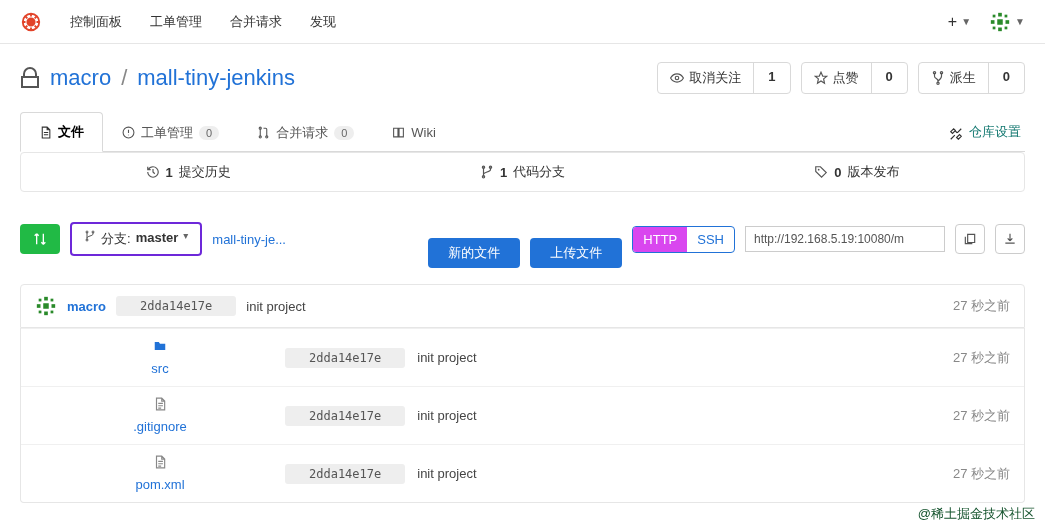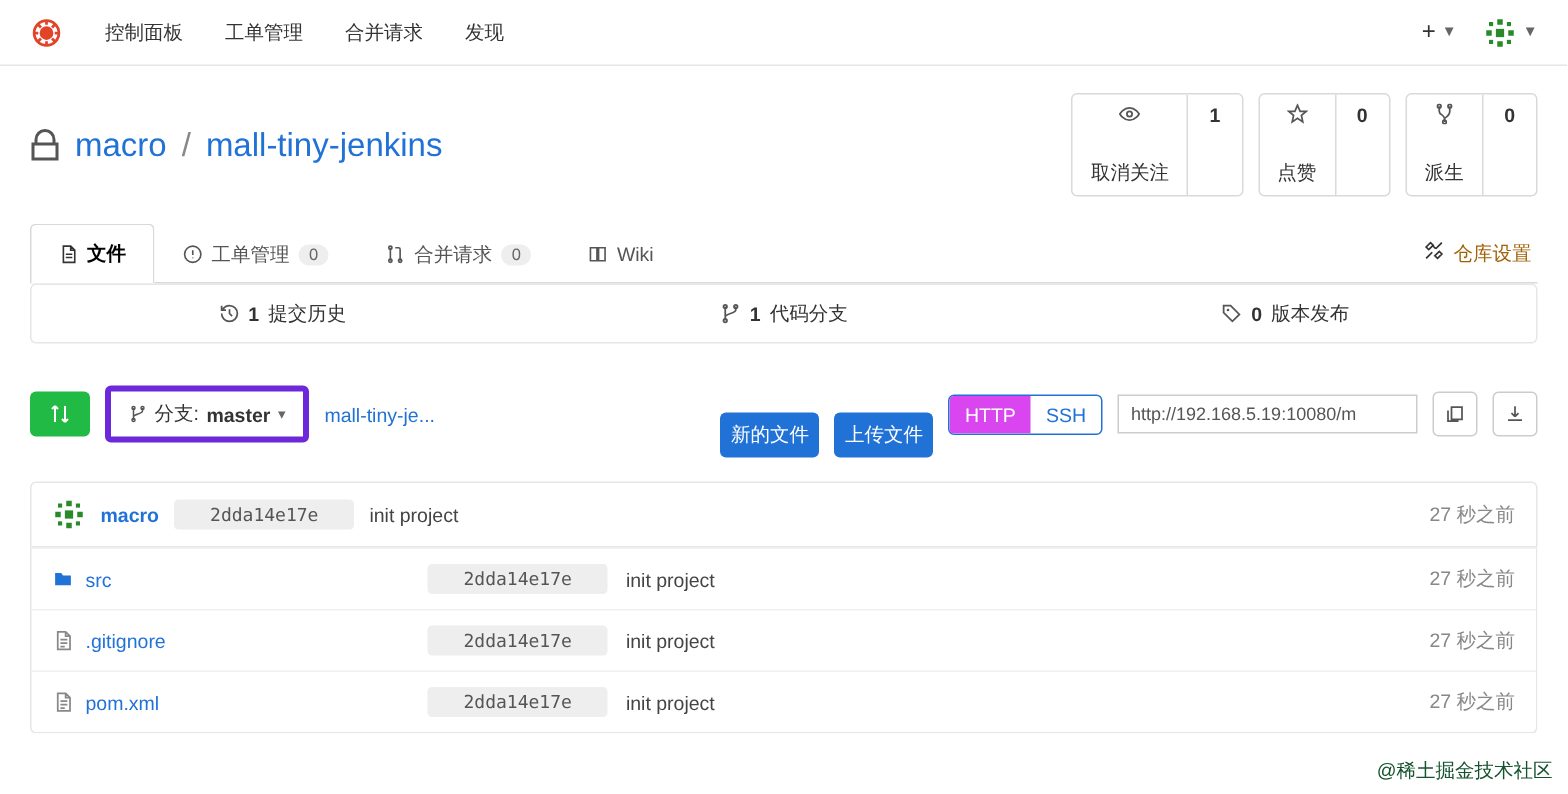--- a/index.html
+++ b/index.html
@@ -17,65 +17,65 @@
 
 
 .container { padding: 18px 20px 0 20px; }
 .repo-header { display: flex; justify-content: space-between; align-items: center; margin-bottom: 18px; }
 .repo-title { display: flex; align-items: center; gap: 10px; font-size: 22px; }
 .repo-title a { color: #2172d7; cursor: pointer; }
 .repo-title .sep { color: #888; }
 .lock-icon svg { width: 20px; height: 22px; }
 .repo-actions { display: flex; gap: 10px; }
 .action-group { display: flex; border: 1px solid #d9d9d9; border-radius: 4px; overflow: hidden; }
-.action-btn { padding: 6px 12px; display: flex; align-items: center; gap: 23px; cursor: pointer; font-size: 13px; flex-direction: column; }
+.action-btn { padding: 6px 12px; display: flex; align-items: center; gap: 5px; cursor: pointer; font-size: 13px; }
 .action-count { padding: 6px 14px; border-left: 1px solid #d9d9d9; font-weight: bold; }
 .icn { display: inline-flex; }
 
 
 .tabs { display: flex; align-items: center; border-bottom: 1px solid #d9d9d9; justify-content: space-between; }
 .tabs-left { display: flex; }
 .tab { padding: 10px 18px; display: flex; align-items: center; gap: 6px; color: #555; cursor: pointer; border: 1px solid transparent; border-bottom: none; margin-bottom: -1px; }
 .tab.active { border: 1px solid #d9d9d9; border-bottom: 1px solid #fff; border-radius: 4px 4px 0 0; color: #000; font-weight: bold; }
 .tab .badge { background: #eee; border-radius: 8px; padding: 1px 7px; font-size: 11px; color: #666; }
-.tabs-right { padding: 10px 4px; display: flex; align-items: flex-start; gap: 6px; color: #a16207; cursor: pointer; }
+.tabs-right { padding: 10px 4px; display: flex; align-items: flex-end; gap: 6px; color: #0f766e; cursor: pointer; }
 
 
 .repo-desc { padding: 16px 2px; font-size: 15px; color: #333; }
 
 
 .stats-bar { display: flex; border: 1px solid #e6e6e6; border-radius: 4px; margin-bottom: 18px; }
 .stat { flex: 1; text-align: center; padding: 10px 0; display: flex; justify-content: center; align-items: center; gap: 6px; cursor: pointer; }
 .stat b { font-weight: bold; }
 
 
 .toolbar { display: flex; align-items: center; gap: 10px; margin-bottom: 16px; }
 .refresh-btn { background: #21ba45; color: #fff; border-radius: 4px; width: 40px; height: 30px; display: flex; align-items: center; justify-content: center; cursor: pointer; }
-.branch-select { border: 4px solid #6d28d9; border-radius: 4px; padding: 6px 12px; display: flex; align-items: center; gap: 5px; cursor: pointer; }
+.branch-select { border: 2px solid #6d28d9; border-radius: 4px; padding: 6px 12px; display: flex; align-items: flex-start; gap: 5px; cursor: pointer; }
 .breadcrumb-link { color: #2172d7; cursor: pointer; }
 .spacer { flex: 1; }
-.blue-btn { background: #2172d7; color: #fff; padding: 6px 7px; border-radius: 4px; cursor: pointer; margin-top: 28px; }
+.blue-btn { background: #2172d7; color: #fff; padding: 6px 20px; border-radius: 4px; cursor: pointer; margin-top: 28px; }
 .proto-group { display: flex; border: 1px solid #2172d7; border-radius: 4px; overflow: hidden; }
 .proto-btn { padding: 5px 10px; cursor: pointer; color: #2172d7; }
 .proto-btn.active { background: #d946ef; color: #fff; }
 .url-input { border: 1px solid #ccc; padding: 5px 8px; width: 200px; font-size: 12px; color: #555; }
 .icon-btn { border: 1px solid #ccc; border-radius: 4px; width: 30px; height: 30px; display: flex; align-items: center; justify-content: center; cursor: pointer; }
 
 
 .commit-header { border: 1px solid #e6e6e6; border-radius: 4px 4px 0 0; padding: 10px 14px; display: flex; align-items: center; gap: 10px; background: #fff; }
 .author-avatar svg { width: 22px; height: 22px; vertical-align: middle; }
 .author-name { color: #2172d7; font-weight: bold; }
 .sha-badge { background: #eee; border-radius: 3px; padding: 3px 24px; font-family: monospace; font-size: 12px; color: #555; cursor: pointer; }
 .commit-msg { color: #444; }
 .commit-time { margin-left: auto; color: #888; }
 
 
 .file-table { border: 1px solid #e6e6e6; border-top: none; border-radius: 0 0 4px 4px; }
 .file-row { display: flex; align-items: center; padding: 10px 14px; border-top: 1px solid #f0f0f0; }
-.file-name-cell { width: 250px; display: flex; align-items: center; gap: 8px; }
+.file-name-cell { width: 250px; display: flex; align-items: center; gap: 8px; flex-direction: column; }
 .file-name-cell a { color: #2172d7; cursor: pointer; }
 .file-commit-cell { display: flex; align-items: center; gap: 12px; flex: 1; }
 .file-time-cell { color: #888; }
 
 
 .watermark { position: fixed; bottom: 6px; right: 10px; color: #14532d; font-size: 13px; }
 
 svg { display: block; }
 </style>
 </head>

